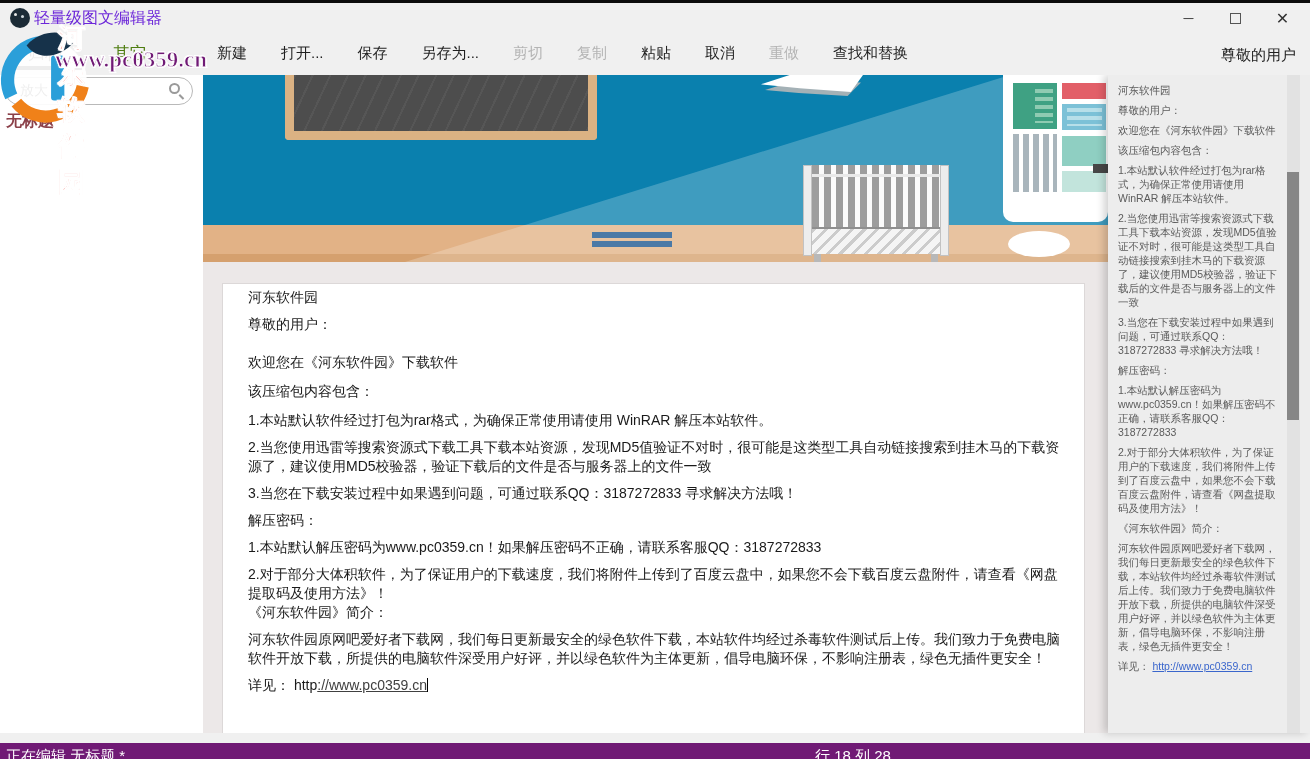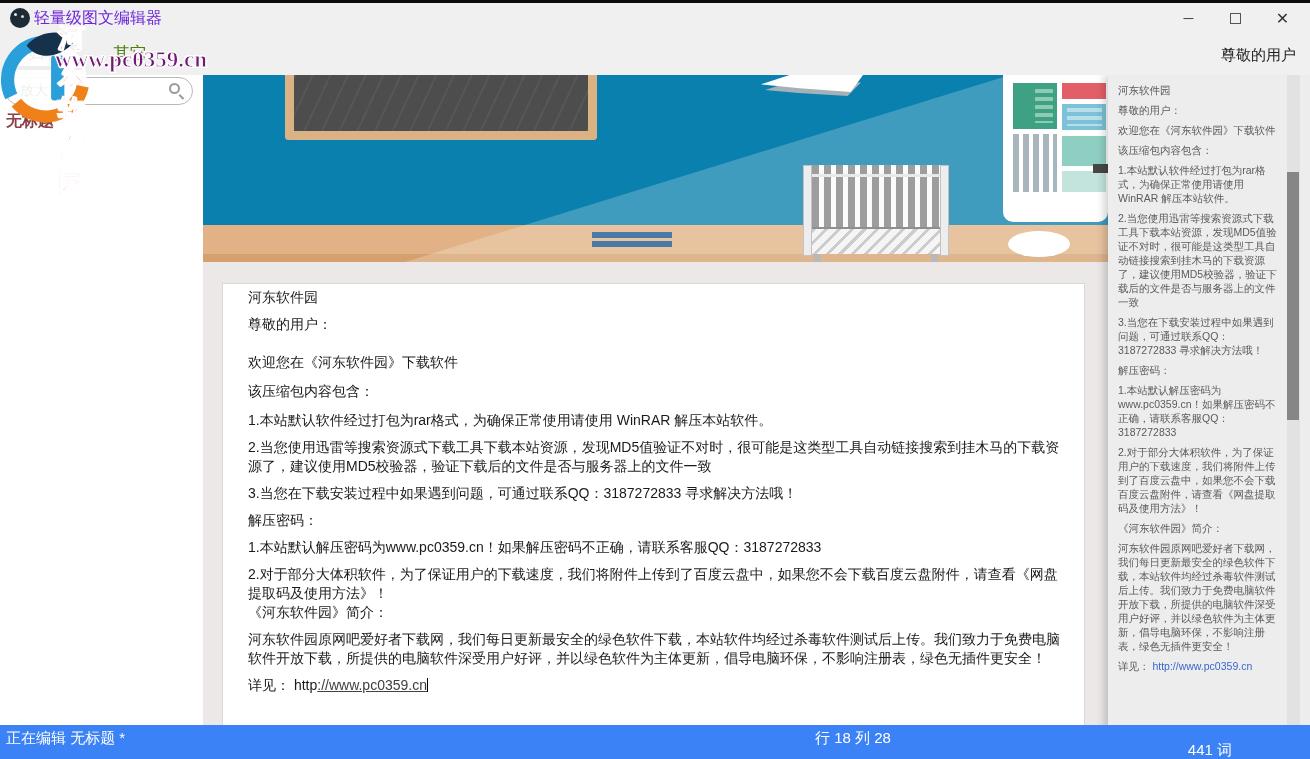--- a/index.html
+++ b/index.html
@@ -116,27 +116,27 @@
   .page p.g8 { margin-top:8px; }  .page p.g6 { margin-top:6px; }
   .page p.mb0 { margin-bottom:0; }
   .doc-link { color:#404040; text-decoration:underline; }
   .caret { display:inline-block; width:1.5px; height:14px; background:#000; vertical-align:-2px; }
 
   
   .preview { position:absolute; right:0; top:75px; width:202px; bottom:26px; background:#ededed;
     box-shadow:-4px 0 8px rgba(0,0,0,0.18); z-index:6; }
   .pv-text { position:absolute; left:10px; top:8px; width:164px; }
   .pv-text p { font-size:10.5px; line-height:14px; color:#5b5b5b; margin:0 0 6px; }
-  .pv-link { color:#3a66cc; }
+  .pv-link { color:#3a66cc; text-decoration:underline; }
   .pv-track { position:absolute; right:10px; top:0; bottom:0; width:13px; background:#e2e2e2; }
   .pv-thumb { position:absolute; right:11px; top:97px; width:12px; height:248px; background:#6f6f6f;
     opacity:0.8; }
 
   
-  .statusbar { position:absolute; left:0; bottom:0; width:100%; height:34px; background:#3b82f6;
+  .statusbar { position:absolute; left:0; bottom:0; width:100%; height:16px; background:#701a75;
     z-index:20; color:#ffffff; font-size:15px; }
   .sb-left { position:absolute; left:6px; top:4px; }
   .sb-center { position:absolute; left:815px; top:4px; }
   .sb-right { position:absolute; right:78px; top:16px; }
 </style>
 </head>
 <body>
 
 <div id="app">
   <div class="top-edge"></div>
@@ -153,20 +153,32 @@
       </div>
       <div class="win-btn wb-close">
         <span>✕</span>
       </div>
     </div>
 
     <div class="tab tab-archive">归档</div>
     <div class="tab tab-other">其它</div>
     <div class="tab-underline"></div>
 
+    <div class="tb-row">
+      <button class="tb-btn">新建</button>
+      <button class="tb-btn">打开...</button>
+      <button class="tb-btn">保存</button>
+      <button class="tb-btn">另存为...</button>
+      <button class="tb-btn disabled">剪切</button>
+      <button class="tb-btn disabled">复制</button>
+      <button class="tb-btn">粘贴</button>
+      <button class="tb-btn">取消</button>
+      <button class="tb-btn disabled">重做</button>
+      <button class="tb-btn">查找和替换</button>
+    </div>
     <div class="read-mode">尊敬的用户</div>
   </div>
 
   <div class="watermark">
     <svg class="wm-logo" viewBox="0 0 96 96">
       <circle cx="48" cy="52" r="39" fill="#ffffff" opacity="0.92"></circle>
       <path d="M48 15 A37 37 0 0 0 13 68" stroke="#2b9fd9" stroke-width="13" fill="none"></path>
       <path d="M18 74 A37 37 0 0 0 83 58" stroke="#f08119" stroke-width="12" fill="none"></path>
       <rect x="52" y="28" width="13" height="44" rx="3" fill="#2b9fd9"></rect>
       <path d="M28 18 C44 0 70 4 75 14 C62 30 40 34 28 18 Z" fill="#16324a"></path>

